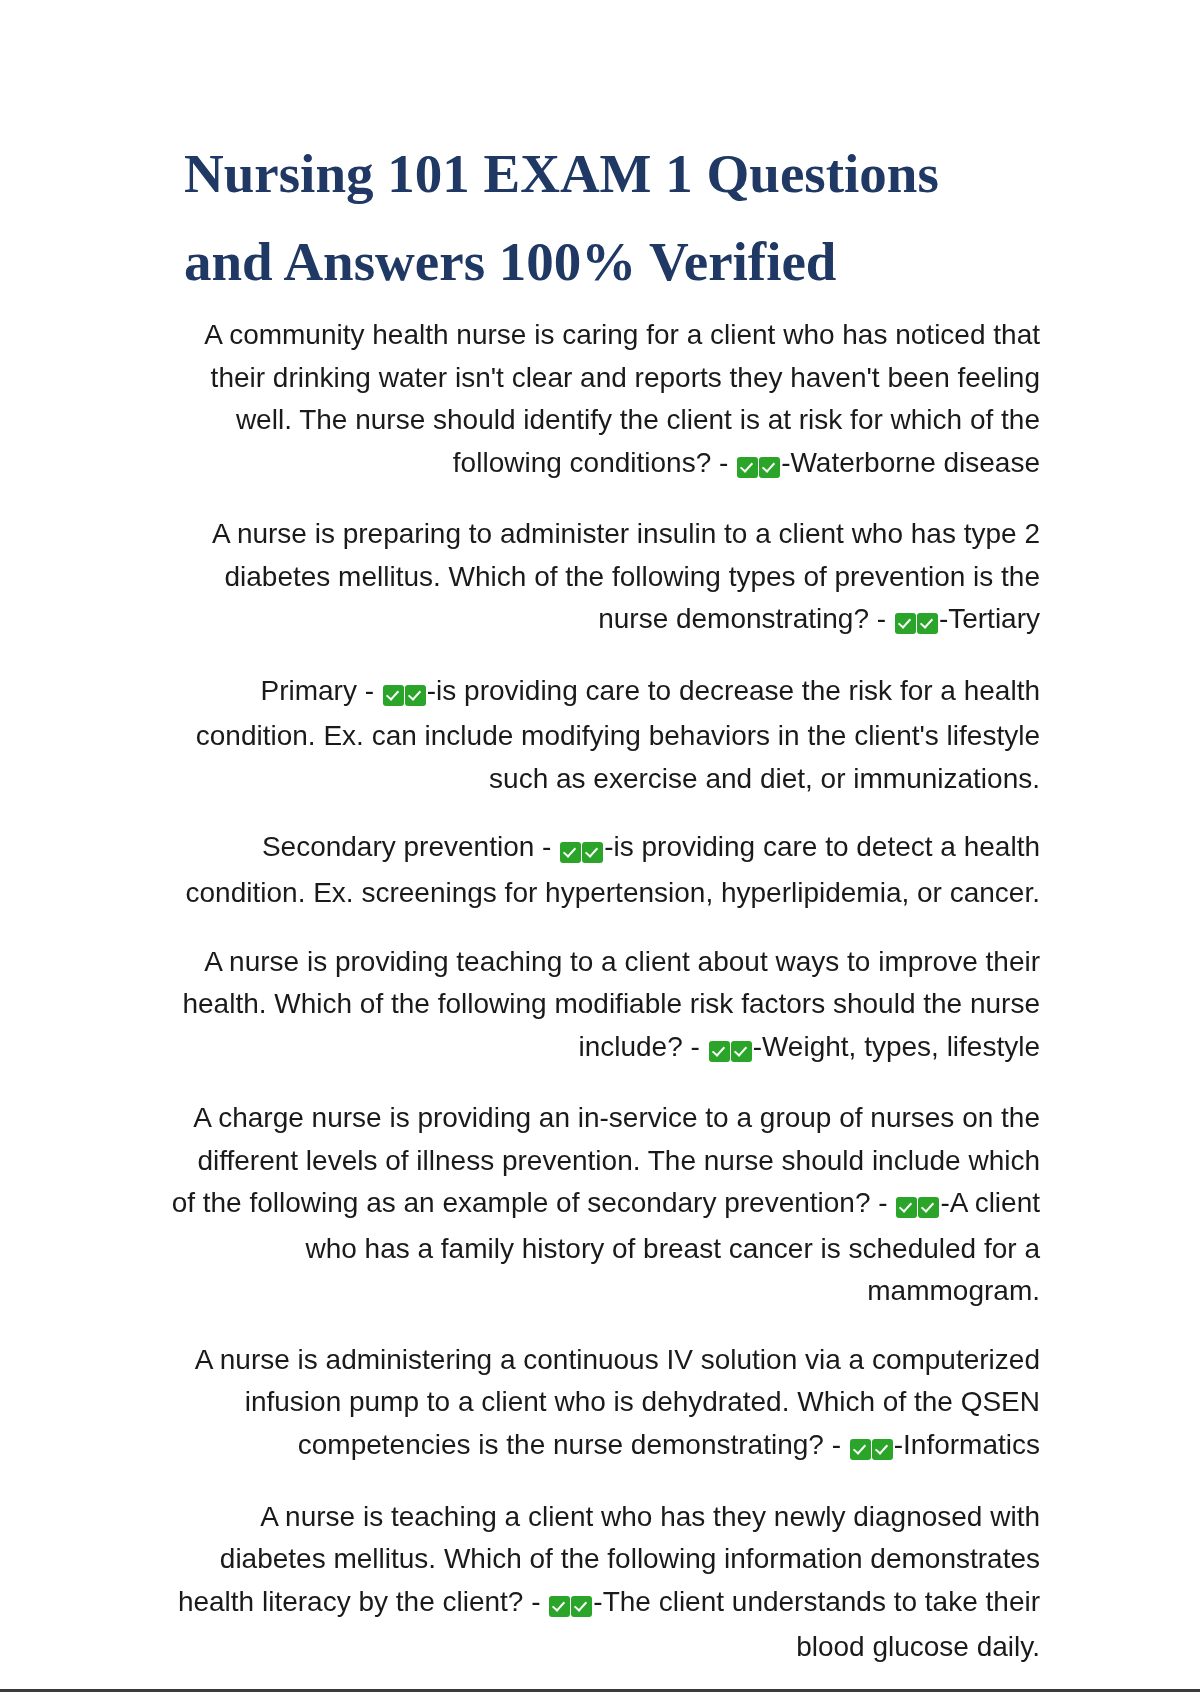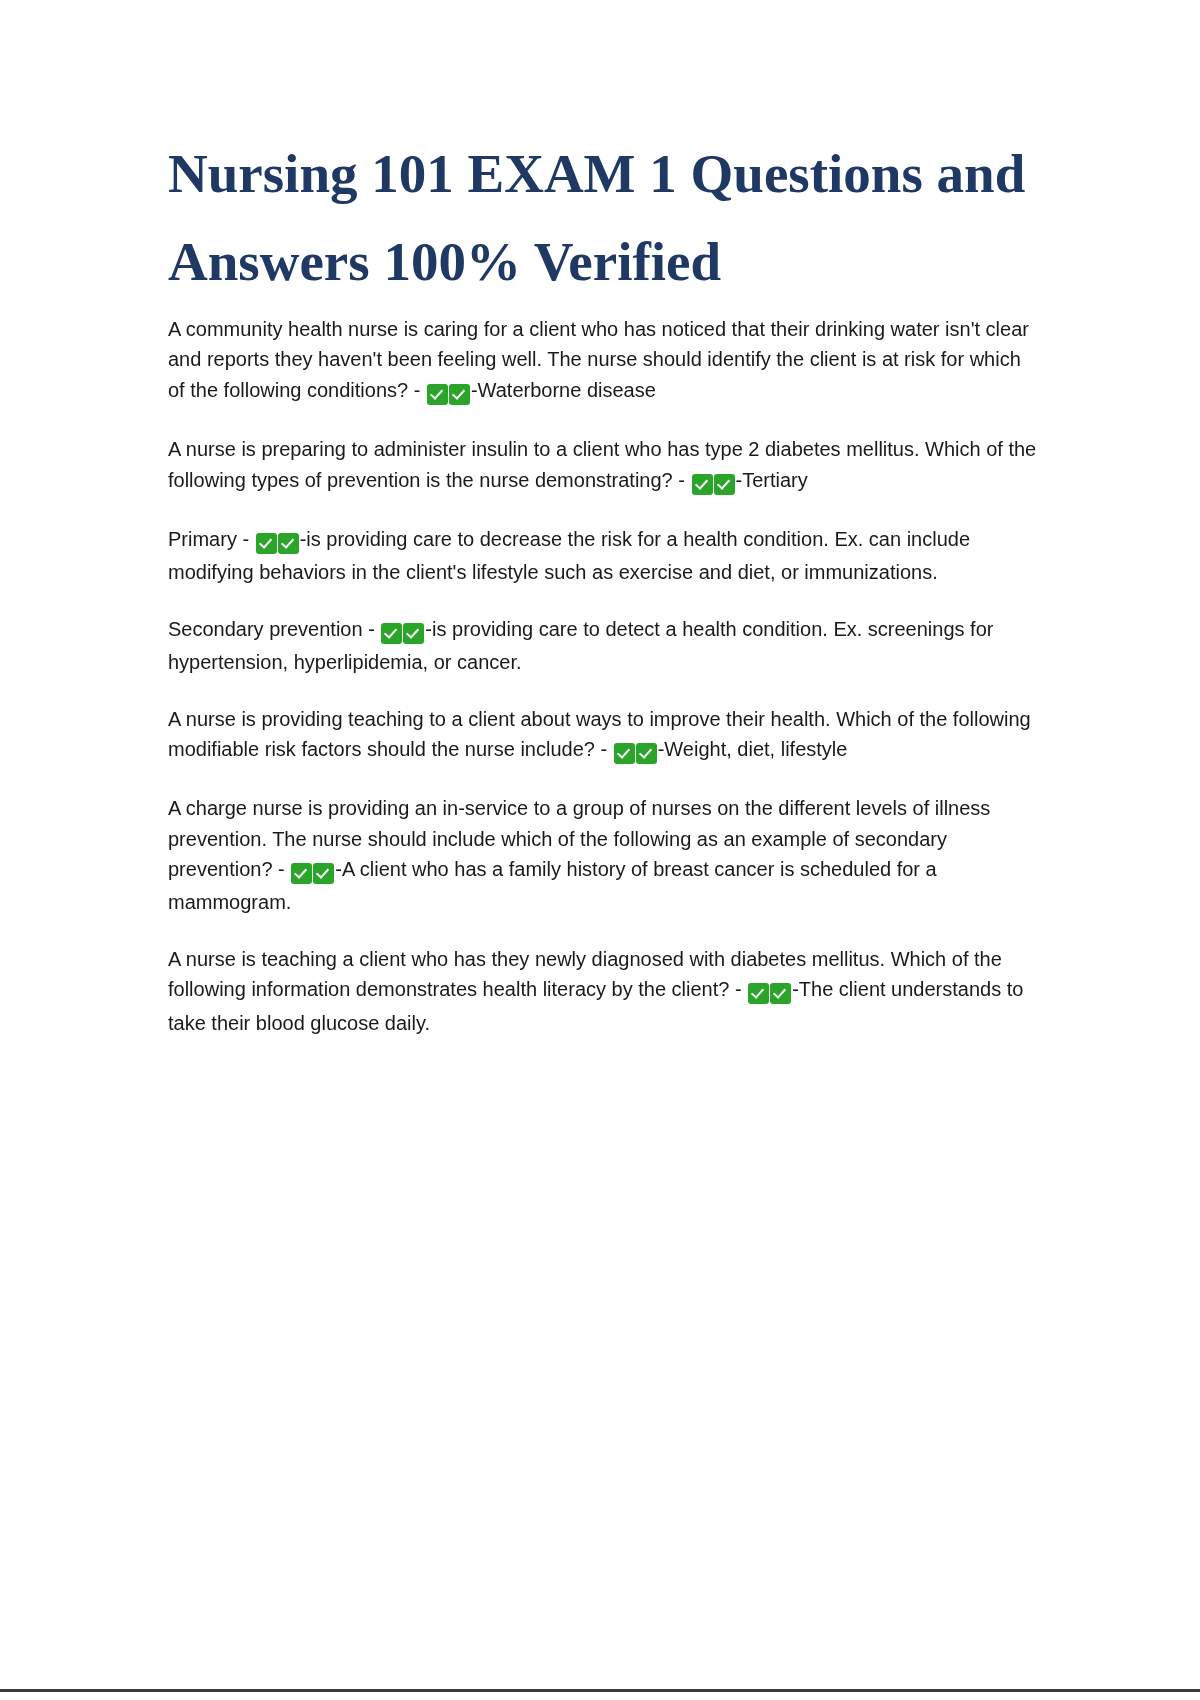--- a/index.html
+++ b/index.html
@@ -27,30 +27,31 @@
     padding-left: 8px;
     box-sizing: border-box;
   }
   .doc-title {
     font-family: "Liberation Serif", serif;
     font-weight: bold;
     color: #1f3864;
     font-size: 55px;
     line-height: 1.6;
     letter-spacing: 0px;
-    margin: 0 0 8px 0;
+    margin: 0 0 8px 16px;
     max-width: 860px;
   }
   .qa-block {
-    font-size: 20px;
+    font-size: 28px;
     line-height: 1.52;
     color: #1a1a1a;
     margin: 0 0 26px 0;
     max-width: 880px;
     word-wrap: break-word;
+    text-align: right;
   }
   .qa-block:last-child {
     margin-bottom: 0;
   }
   .lead-term {
     color: #1a1a1a;
   }
   .check-pair {
     display: inline-block;
     white-space: nowrap;
@@ -94,20 +95,21 @@
 <div class="page">
   <div class="doc-body">
 
     <h1 class="doc-title">Nursing 101 EXAM 1 Questions and Answers 100% Verified</h1>
 
     <div id="blocks-container">
         <p class="qa-block"><span class="lead-term">A community health nurse is caring for a client who has noticed that their drinking water isn't clear and reports they haven't been feeling well. The nurse should identify the client is at risk for which of the following conditions? -</span> <span class="check-pair"><span class="chk"></span><span class="chk"></span></span><span>-Waterborne disease</span></p>
         <p class="qa-block"><span class="lead-term">A nurse is preparing to administer insulin to a client who has type 2 diabetes mellitus. Which of the following types of prevention is the nurse demonstrating? -</span> <span class="check-pair"><span class="chk"></span><span class="chk"></span></span><span>-Tertiary</span></p>
         <p class="qa-block"><span class="lead-term">Primary -</span> <span class="check-pair"><span class="chk"></span><span class="chk"></span></span><span>-is providing care to decrease the risk for a health condition. Ex. can include modifying behaviors in the client's lifestyle such as exercise and diet, or immunizations.</span></p>
         <p class="qa-block"><span class="lead-term">Secondary prevention -</span> <span class="check-pair"><span class="chk"></span><span class="chk"></span></span><span>-is providing care to detect a health condition. Ex. screenings for hypertension, hyperlipidemia, or cancer.</span></p>
-        <p class="qa-block"><span class="lead-term">A nurse is providing teaching to a client about ways to improve their health. Which of the following modifiable risk factors should the nurse include? -</span> <span class="check-pair"><span class="chk"></span><span class="chk"></span></span><span>-Weight, diet, lifestyle</span></p>
+        <p class="qa-block"><span class="lead-term">A nurse is providing teaching to a client about ways to improve their health. Which of the following modifiable risk factors should the nurse include? -</span> <span class="check-pair"><span class="chk"></span><span class="chk"></span></span><span>-Weight, types, lifestyle</span></p>
         <p class="qa-block"><span class="lead-term">A charge nurse is providing an in-service to a group of nurses on the different levels of illness prevention. The nurse should include which of the following as an example of secondary prevention? -</span> <span class="check-pair"><span class="chk"></span><span class="chk"></span></span><span>-A client who has a family history of breast cancer is scheduled for a mammogram.</span></p>
+        <p class="qa-block"><span class="lead-term">A nurse is administering a continuous IV solution via a computerized infusion pump to a client who is dehydrated. Which of the QSEN competencies is the nurse demonstrating? -</span> <span class="check-pair"><span class="chk"></span><span class="chk"></span></span><span>-Informatics</span></p>
         <p class="qa-block"><span class="lead-term">A nurse is teaching a client who has they newly diagnosed with diabetes mellitus. Which of the following information demonstrates health literacy by the client? -</span> <span class="check-pair"><span class="chk"></span><span class="chk"></span></span><span>-The client understands to take their blood glucose daily.</span></p>
       </div>
 
   </div>
   <div class="footer-rule"></div>
 </div>
 
 </body></html>

